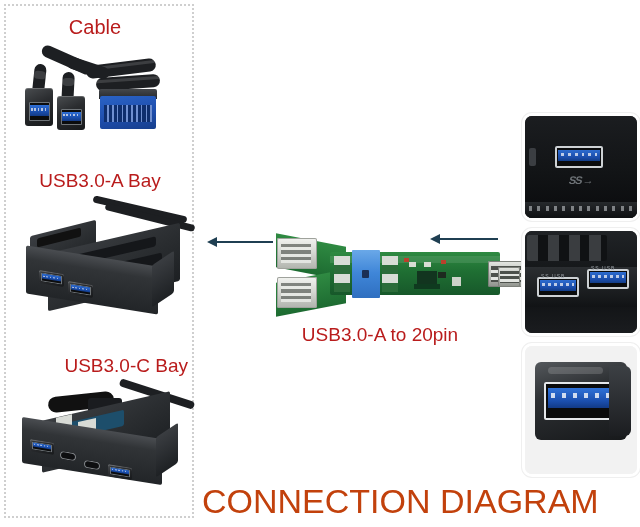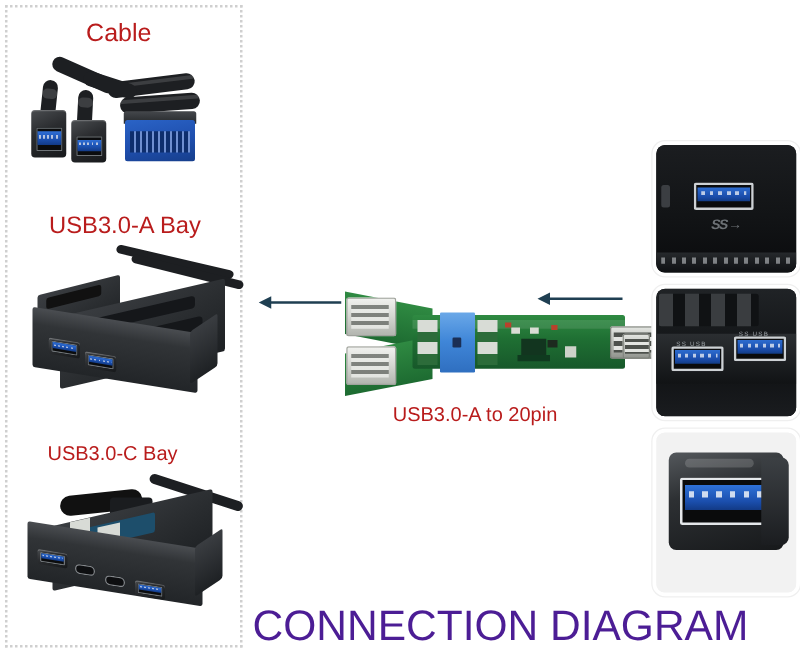--- a/index.html
+++ b/index.html
@@ -236,21 +236,21 @@
     background: repeating-linear-gradient(to right,#eef2f8 0 7%, transparent 7% 18%);
     opacity:.85;
   }
   .bigplug .hl{
     position:absolute; left:14%; right:26%; top:6%; height:10%;
     background: rgba(255,255,255,.16); border-radius:4px;
   }
 
   #main-title{
     position:absolute;
-    color:#4c1d95;
+    color:#c2410c;
     font-family:"Liberation Sans", sans-serif;
     white-space:nowrap;
   }
 </style>
 </head>
 <body>
 
 <div class="stage">
 
   <div id="left-panel"></div>
@@ -312,21 +312,21 @@
     <div class="usbA-f" style="left:68px; top:283px; width:25px; height:13px; transform:skewY(9deg);">
       <div class="shell" style="border-radius:2px;"></div>
       <div class="mouth" style="left:8%; right:8%; top:18%; bottom:18%;">
         <div class="tongue" style="top:10%; height:58%;"></div>
       </div>
     </div>
 
     <div class="bay-face" style="left:152px; top:258px; width:22px; height:42px; transform:skewY(-34deg); background:linear-gradient(180deg,#3a3d41,#1e2124);"></div>
   </div>
 
-  <div class="caption" style="left:10px; top:355px; width:160px; font-size:16px;">USB3.0-C Bay</div>
+  <div class="caption" style="left:28px; top:355px; width:160px; font-size:19px;text-align:right;">USB3.0-C Bay</div>
 
   <div class="art">
 
     <div class="cable" style="left:118px; top:390px; width:78px; height:8px; border-radius:4px; transform:rotate(18deg);"></div>
 
     <div class="blk" style="left:48px; top:394px; width:66px; height:16px; border-radius:9px; background:#111; transform:rotate(-6deg);"></div>
     <div class="blk" style="left:88px; top:398px; width:34px; height:26px; border-radius:3px; background:#1a1c1f;"></div>
 
     <div class="bay-top" style="left:42px; top:406px; width:128px; height:52px; transform:skewY(-13deg); border-radius:2px;"></div>
 
@@ -390,21 +390,21 @@
     <div class="smd" style="left:441px; top:260px; width:5px; height:4px;"></div>
     <div class="smd dark" style="left:438px; top:272px; width:8px; height:6px;"></div>
     <div class="chip sm" style="left:452px; top:277px; width:9px; height:9px; background:#cdd2c9;"></div>
     <div class="chip" style="left:414px; top:284px; width:26px; height:5px; background:#0f3a1f;"></div>
 
     <div class="usbA-m" style="left:488px; top:261px; width:38px; height:26px;">
       <div class="inner"></div>
     </div>
   </div>
 
-  <div class="caption" style="left:280px; top:324px; width:200px; font-size:16px;">USB3.0-A to 20pin</div>
+  <div class="caption" style="left:280px; top:324px; width:200px; font-size:19px;">USB3.0-A to 20pin</div>
 
 
   <div class="photo-box" style="left:522px; top:113px; width:112px; height:102px;">
     <div class="pb-bg-1"></div>
     <div class="port-recess" style="left:30px; top:30px; width:48px; height:22px;">
       <div class="tg"></div>
     </div>
     <div class="ss-logo" style="left:44px; top:58px;">SS →</div>
     <div class="blk" style="left:4px; top:32px; width:7px; height:18px; background:#3b3e42; border-radius:2px;"></div>
     <div class="pb-strip"></div>

